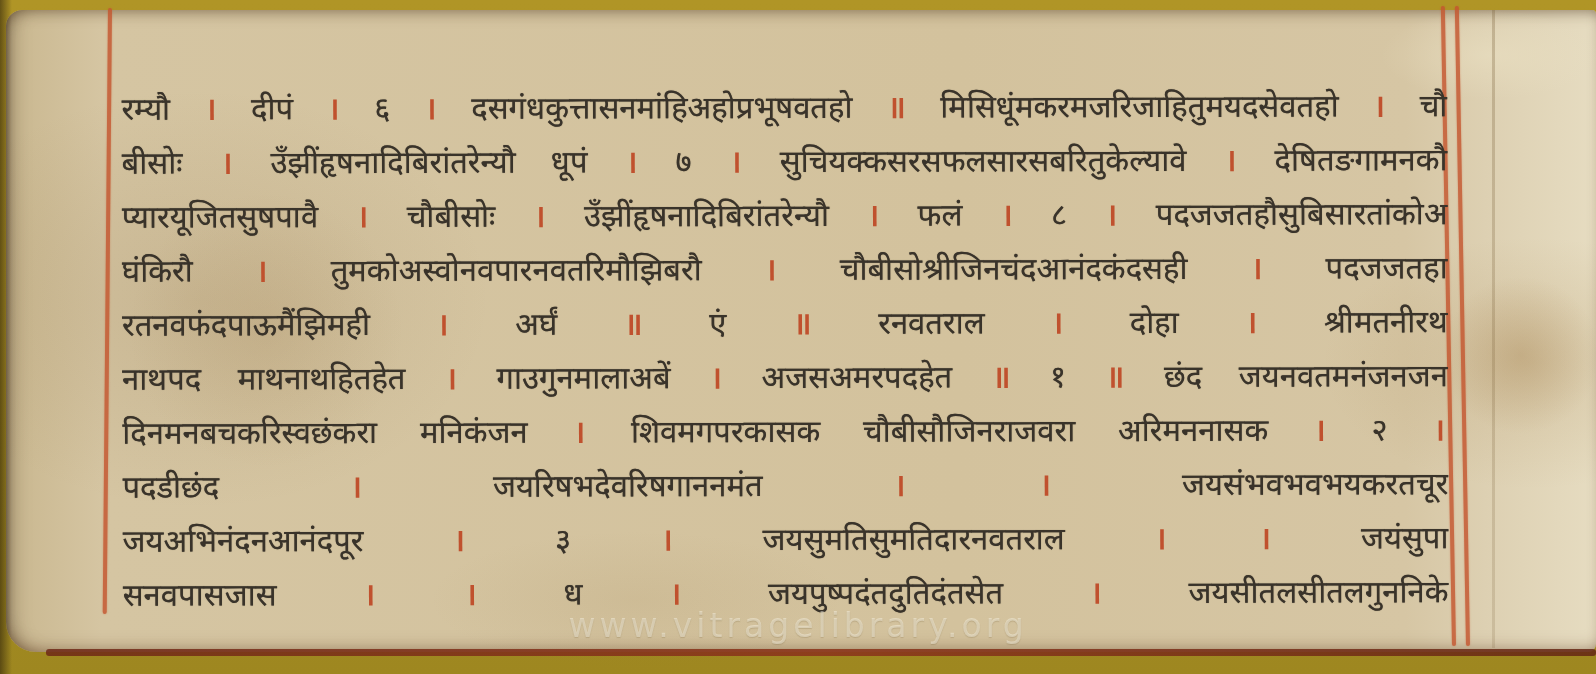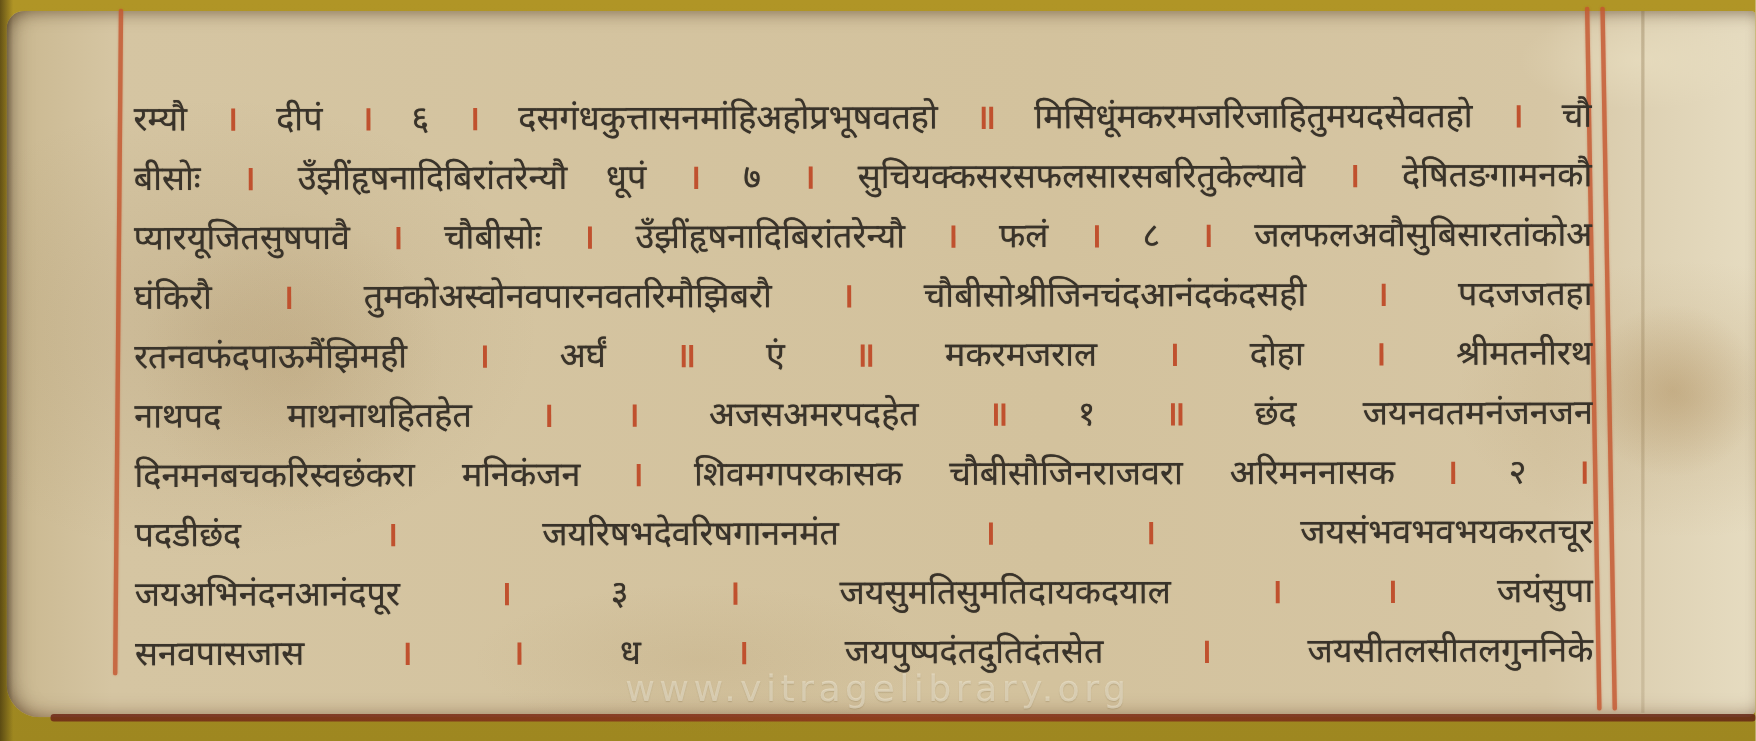--- a/index.html
+++ b/index.html
@@ -104,48 +104,49 @@
       <span class="ink">प्यारयूजितसुषपावै</span>
       <span class="rubric">।</span>
       <span class="ink">चौबीसोः</span>
       <span class="rubric">।</span>
       <span class="ink">उँझींहृषनादिबिरांतरेन्यौ</span>
       <span class="rubric">।</span>
       <span class="ink">फलं</span>
       <span class="rubric">।</span>
       <span class="ink">८</span>
       <span class="rubric">।</span>
-      <span class="ink">जलफलअवौसुबिसारतांकोअ</span>
+      <span class="ink">पदजजतहौसुबिसारतांकोअ</span>
     </div>
     <div class="line">
       <span class="ink">घंकिरौ</span>
       <span class="rubric">।</span>
       <span class="ink">तुमकोअस्वोनवपारनवतरिमौझिबरौ</span>
       <span class="rubric">।</span>
       <span class="ink">चौबीसोश्रीजिनचंदआनंदकंदसही</span>
       <span class="rubric">।</span>
       <span class="ink">पदजजतहा</span>
     </div>
     <div class="line">
       <span class="ink">रतनवफंदपाऊमैंझिमही</span>
       <span class="rubric">।</span>
       <span class="ink">अर्घं</span>
       <span class="rubric">॥</span>
       <span class="ink">एं</span>
       <span class="rubric">॥</span>
-      <span class="ink">मकरमजराल</span>
+      <span class="ink">रनवतराल</span>
       <span class="rubric">।</span>
       <span class="ink">दोहा</span>
       <span class="rubric">।</span>
       <span class="ink">श्रीमतनीरथ</span>
     </div>
     <div class="line">
       <span class="ink">नाथपद</span>
       <span class="ink">माथनाथहितहेत</span>
       <span class="rubric">।</span>
+      <span class="ink">गाउगुनमालाअबें</span>
       <span class="rubric">।</span>
       <span class="ink">अजसअमरपदहेत</span>
       <span class="rubric">॥</span>
       <span class="ink">१</span>
       <span class="rubric">॥</span>
       <span class="ink">छंद</span>
       <span class="ink">जयनवतमनंजनजन</span>
     </div>
     <div class="line">
       <span class="ink">दिनमनबचकरिस्वछंकरा</span>
@@ -164,21 +165,21 @@
       <span class="ink">जयरिषभदेवरिषगाननमंत</span>
       <span class="rubric">।</span>
       <span class="rubric">।</span>
       <span class="ink">जयसंभवभवभयकरतचूर</span>
     </div>
     <div class="line">
       <span class="ink">जयअभिनंदनआनंदपूर</span>
       <span class="rubric">।</span>
       <span class="ink">३</span>
       <span class="rubric">।</span>
-      <span class="ink">जयसुमतिसुमतिदायकदयाल</span>
+      <span class="ink">जयसुमतिसुमतिदारनवतराल</span>
       <span class="rubric">।</span>
       <span class="rubric">।</span>
       <span class="ink">जयंसुपा</span>
     </div>
     <div class="line">
       <span class="ink">सनवपासजास</span>
       <span class="rubric">।</span>
       <span class="rubric">।</span>
       <span class="ink">ध</span>
       <span class="rubric">।</span>

